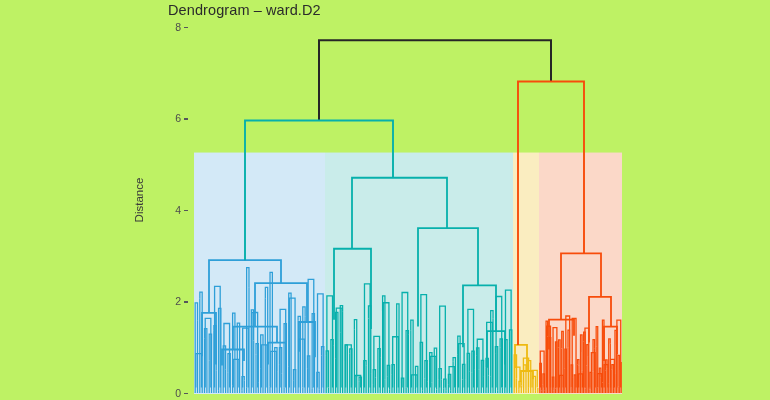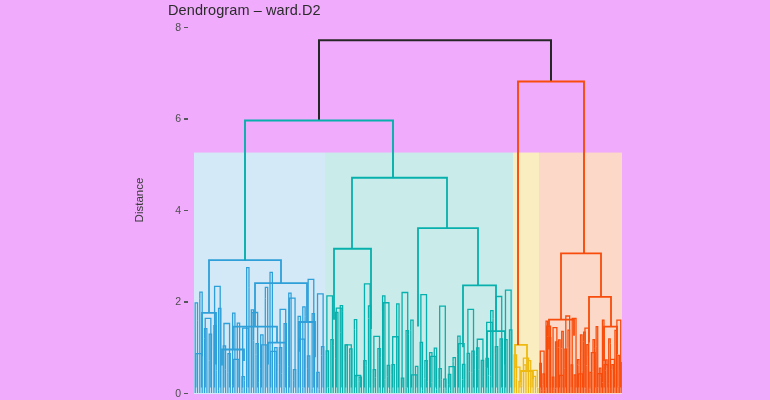--- a/index.html
+++ b/index.html
@@ -7,21 +7,21 @@
     padding: 0;
     background: #ffffff;
   }
   body {
     font-family: "Liberation Sans", sans-serif;
   }
   #plot-root {
     position: relative;
     width: 770px;
     height: 400px;
-    background: #f0abfc;
+    background: #bef264;
     overflow: hidden;
   }
   #chart-title {
     position: absolute;
     left: 168px;
     top: 2px;
     font-size: 14.5px;
     color: #2b2b2b;
     white-space: nowrap;
     letter-spacing: 0.1px;

